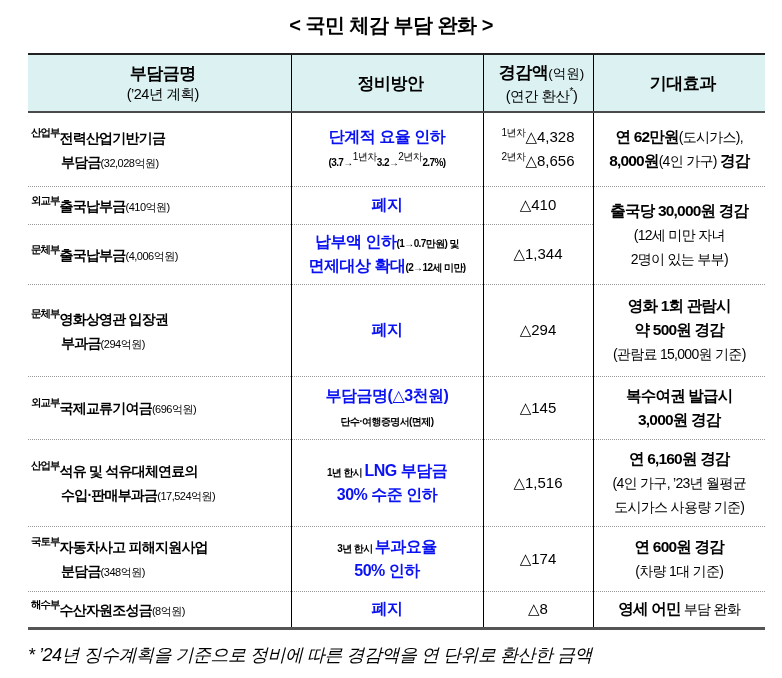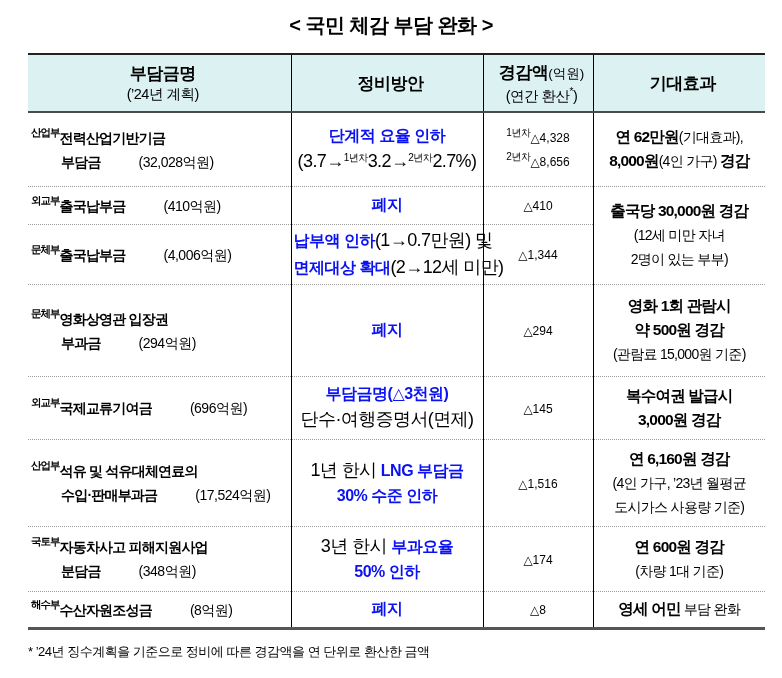--- a/index.html
+++ b/index.html
@@ -30,36 +30,36 @@
   tbody tr:nth-child(4){height:92px;}
   tbody tr:nth-child(5){height:63px;}
   tbody tr:nth-child(6){height:87px;}
   tbody tr:nth-child(7){height:65px;}
   tbody tr:nth-child(8){height:37px;}
   .line{white-space:nowrap;line-height:1.5;}
   
   .c0{text-align:left;padding-left:3px;}
   .c0 .line + .line{margin-left:30px;}
   .c0 .b{font-size:14px;font-weight:bold;letter-spacing:-0.8px;}
-  .c0 .r{font-size:14px;letter-spacing:-0.5px;margin-left:38px;}
+  .c0 .r{font-size:11px;letter-spacing:-0.5px;}
   .min{font-size:10.5px;font-weight:bold;vertical-align:7px;letter-spacing:-1px;}
   
   .c1{text-align:center;}
   .c1 .bl{letter-spacing:-0.5px;margin-top:6px;}
-  .c1 .r{font-size:18px;letter-spacing:-0.6px;}
+  .c1 .r{font-size:10px;letter-spacing:-0.6px;font-weight:bold;}
   .bl{color:var(--blue);font-weight:bold;font-size:16px;}
   .sup{font-size:10px;vertical-align:super;letter-spacing:-0.5px;}
   
   .c2{text-align:center;}
-  .c2 .r{font-size:12px;}
+  .c2 .r{font-size:15px;}
   
   .c3{text-align:center;}
   .c3 .b{font-size:15.5px;font-weight:bold;letter-spacing:-0.8px;}
   .c3 .r{font-size:14px;letter-spacing:-0.7px;}
-  .footnote{margin:13px 0 0 28px;font-size:13px;letter-spacing:-0.5px;}
+  .footnote{margin:13px 0 0 28px;font-size:18px;letter-spacing:-0.5px;font-style:italic;}
 </style>
 </head>
 <body>
 
 <div class="title">&lt; 국민 체감 부담 완화 &gt;</div>
 
 <table>
   <colgroup>
     <col style="width:263px">
       <col style="width:192px">
@@ -92,21 +92,21 @@
         </td>
         <td class="c1">
           <div class="line"><span class="bl">단계적 요율 인하</span></div>
           <div class="line"><span class="r">(3.7→</span><span class="sup">1년차</span><span class="r">3.2→</span><span class="sup">2년차</span><span class="r">2.7%)</span></div>
         </td>
         <td class="c2">
           <div class="line"><span class="sup">1년차</span><span class="r">△4,328</span></div>
           <div class="line"><span class="sup">2년차</span><span class="r">△8,656</span></div>
         </td>
         <td class="c3">
-          <div class="line"><span class="b">연 62만원</span><span class="r">(기대효과),</span></div>
+          <div class="line"><span class="b">연 62만원</span><span class="r">(도시가스),</span></div>
           <div class="line"><span class="b">8,000원</span><span class="r">(4인 가구) </span><span class="b">경감</span></div>
         </td>
       </tr>
       <tr>
         <td class="c0">
           <div class="line"><span class="min">외교부</span><span class="b">출국납부금</span><span class="r">(410억원)</span></div>
         </td>
         <td class="c1">
           <div class="line"><span class="bl">폐지</span></div>
         </td>

